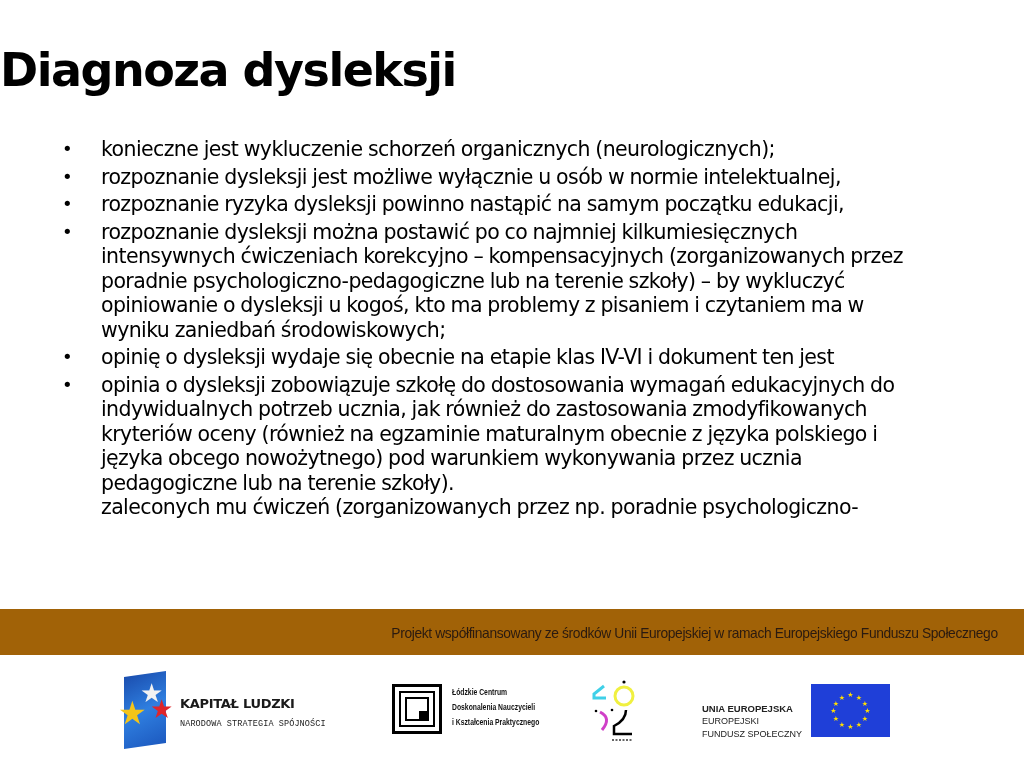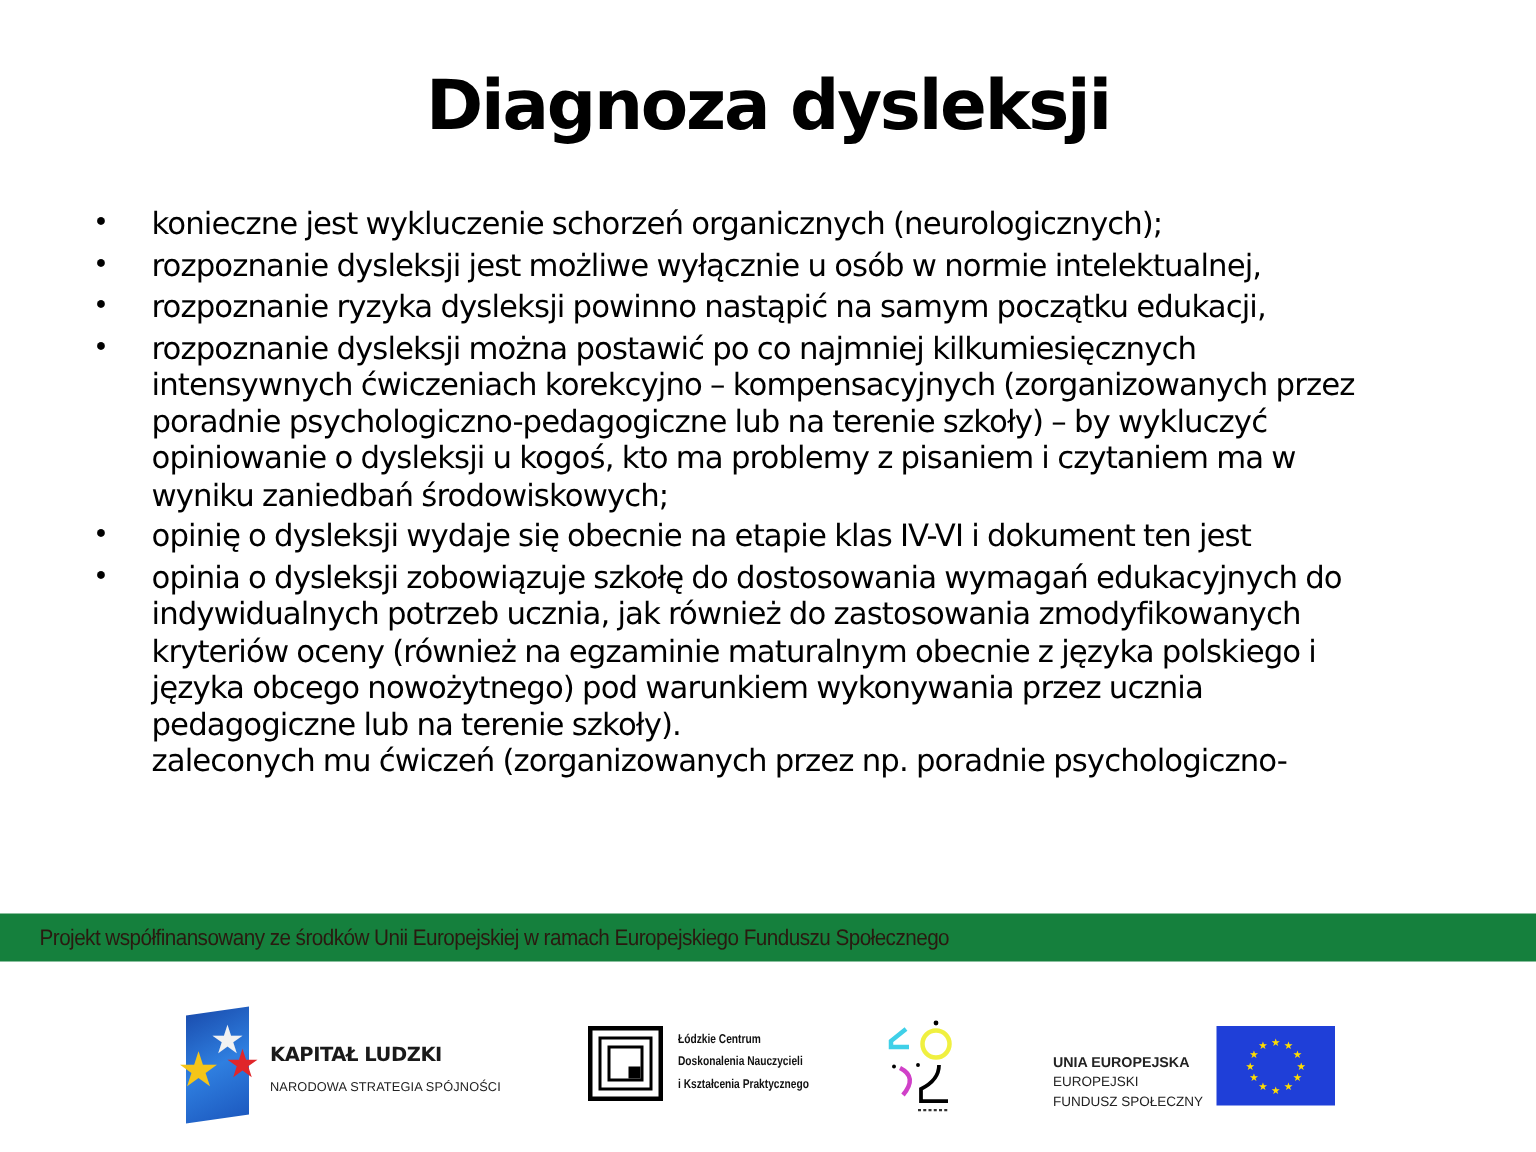--- a/index.html
+++ b/index.html
@@ -1,38 +1,38 @@
 <!DOCTYPE html>
 <html><head>
   <meta charset="utf-8">
   <style>
     html, body { margin: 0; padding: 0; background: #ffffff; }
     body { width: 1024px; height: 768px; position: relative; overflow: hidden;
            font-family: "Liberation Sans", "DejaVu Sans", sans-serif; color: #000; }
-    .title { position: absolute; top: 38px; left: 0; width: 1024px; text-align: center;
+    .title { position: absolute; top: 38px; left: 0; width: 1024px; 
              font-family: "DejaVu Sans", sans-serif; font-weight: bold; font-size: 46px;
              letter-spacing: -1.5px; color: #000; line-height: 64px; }
     .bullets { position: absolute; top: 137px; left: 60px; width: 920px; margin: 0; padding: 0; list-style: none; }
     .bullet { position: relative; padding-left: 41px; font-size: 20.5px; line-height: 24.5px; margin-bottom: 3px;
               font-family: "DejaVu Sans", sans-serif; letter-spacing: -0.6px; word-spacing: -0.5px; }
     .bullet .dot { position: absolute; left: 0; top: 0; width: 14px; text-align: center; font-size: 18px; }
     .bullet .text { display: block; }
     .line { display: block; white-space: nowrap; }
-    .banner { position: absolute; top: 609px; left: 0; width: 1024px; height: 32px; background: #15803d;
-              display: flex; align-items: center; justify-content: flex-start; }
+    .banner { position: absolute; top: 609px; left: 0; width: 1024px; height: 46px; background: #a16207;
+              display: flex; align-items: center; justify-content: flex-end; }
     .banner span { font-family: "Liberation Sans", sans-serif; font-size: 15px; color: #2a1a10;
                    letter-spacing: -0.4px; transform: scaleX(0.92); display: inline-block; }
     .logo-kl { position: absolute; left: 118px; top: 674px; width: 260px; height: 74px; }
     .kl-flag { position: absolute; left: 6px; top: 0; width: 42px; height: 72px;
                background: linear-gradient(160deg, #1b4fb0 0%, #2f7fe0 50%, #1d5ac0 100%);
                transform: skewY(-8deg); }
     .kl-star { position: absolute; font-size: 26px; line-height: 26px; }
     .kl-title { position: absolute; left: 62px; top: 22px; font-family: "DejaVu Sans", sans-serif;
                 font-weight: bold; font-size: 13px; letter-spacing: -0.3px; color: #1a1a1a; white-space: nowrap; }
-    .kl-sub { position: absolute; left: 62px; top: 45px; font-family: Liberation Sans, sans-serif;
+    .kl-sub { position: absolute; left: 62px; top: 45px; font-family: Liberation Mono, monospace;
               font-size: 8.5px; color: #222; white-space: nowrap; letter-spacing: 0.1px; }
     .logo-ldc { position: absolute; left: 392px; top: 684px; width: 180px; height: 56px; }
     .ldc-box { position: absolute; left: 0; top: 0; width: 50px; height: 50px; box-sizing: border-box; border: 3px solid #000; }
     .ldc-box .b2 { position: absolute; left: 4px; top: 4px; right: 4px; bottom: 4px; border: 2px solid #000; }
     .ldc-box .b3 { position: absolute; left: 4px; top: 4px; right: 4px; bottom: 4px; border: 2px solid #000; }
     .ldc-box .b4 { position: absolute; left: 12px; top: 12px; width: 8px; height: 8px; background: #000; }
     .ldc-text { position: absolute; left: 60px; top: 1px; font-family: "Liberation Sans", sans-serif;
                 font-weight: bold; font-size: 8.5px; line-height: 15px; color: #111; white-space: nowrap;
                 transform: scaleX(0.8); transform-origin: left; }
     .logo-od { position: absolute; left: 590px; top: 678px; width: 50px; height: 68px; }

